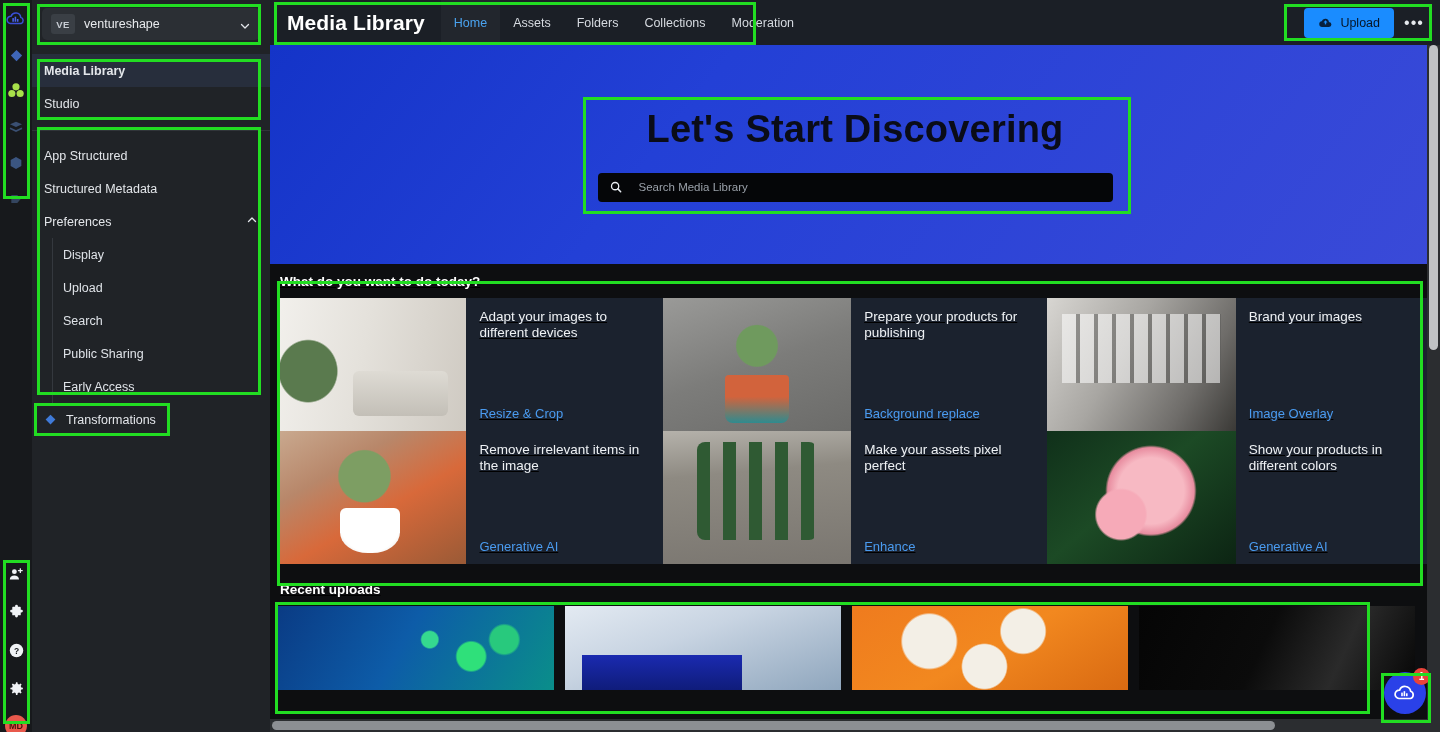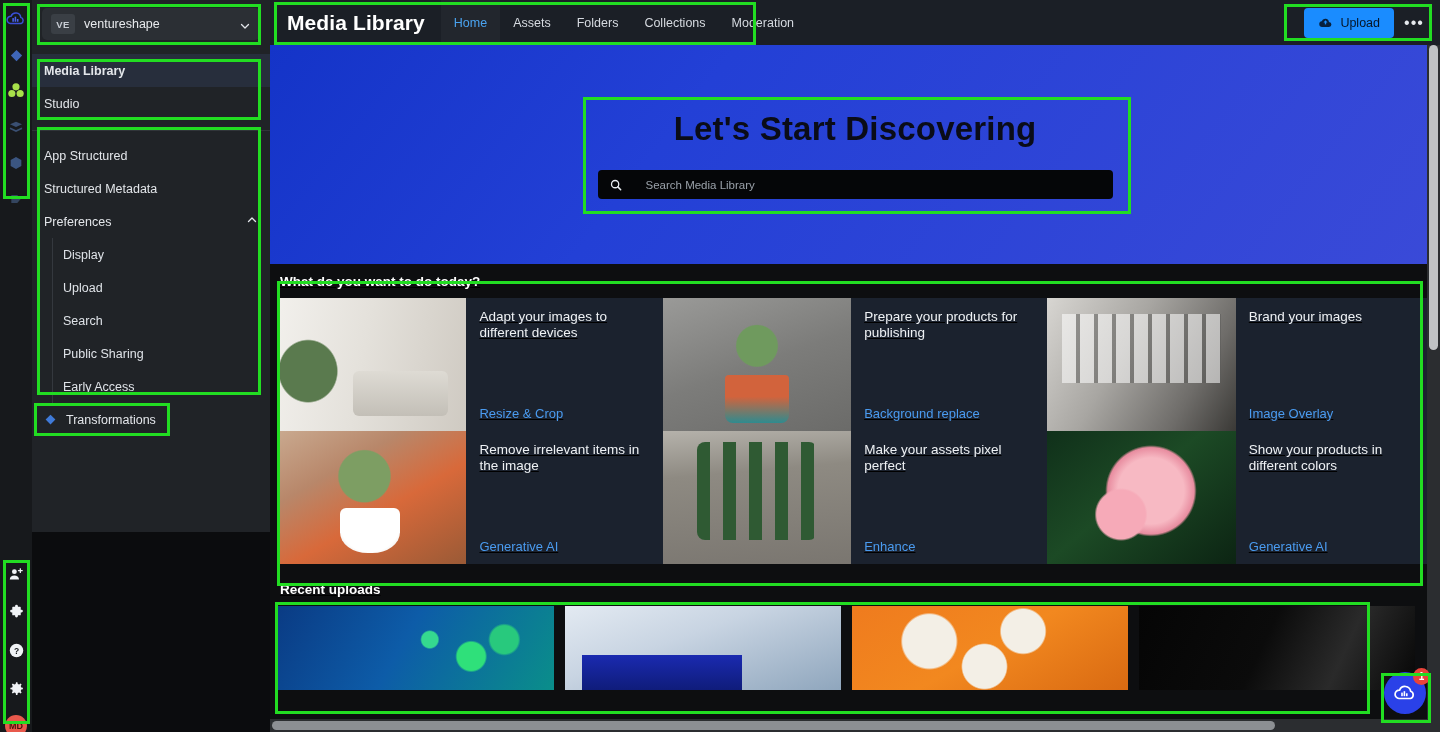--- a/index.html
+++ b/index.html
@@ -22,21 +22,21 @@
   .rail-group { position: absolute; left: 0; width: 32px; display: flex;
                 flex-direction: column; align-items: center; }
   #rail-top { top: 8px; gap: 14px; }
   #rail-bottom { top: 563px; gap: 16px; }
   .rail-icon { width: 22px; height: 22px; display: flex; align-items: center;
                justify-content: center; cursor: pointer; }
   .rail-icon svg { display: block; }
 
   
   #sidebar {
-    position: absolute; left: 32px; top: 0; width: 238px; height: 532px;
+    position: absolute; left: 32px; top: 0; width: 238px; height: 732px;
     background: #202327; z-index: 15;
   }
   #org-switcher {
     margin: 8px 10px 0 10px; height: 32px; background: #2b2f34;
     border-radius: 5px; display: flex; align-items: center; padding: 0 9px;
     cursor: pointer;
   }
   #org-badge {
     width: 24px; height: 20px; background: #3a3f45; border-radius: 3px;
     display: flex; align-items: center; justify-content: center;
@@ -79,23 +79,23 @@
                 color: #061425; font-size: 12.5px; cursor: pointer; border: none;
                 font-family: "Liberation Sans", sans-serif; }
   #more-btn { width: 32px; height: 30px; display: flex; align-items: center;
               justify-content: center; color: #e6e9ed; font-size: 16px; cursor: pointer;
               letter-spacing: 1px; }
 
   
   #hero { height: 219px; background: linear-gradient(128deg,#1434c8 0%,#2340d6 35%,#3a4ad8 100%);
           display: flex; flex-direction: column; align-items: center;
           justify-content: center; position: relative; }
-  #hero-title { color: #0a0c18; font-size: 33px; font-weight: 700; margin-bottom: 22px; letter-spacing: .2px; }
+  #hero-title { color: #0a0c18; font-size: 38px; font-weight: 700; margin-bottom: 22px; letter-spacing: .2px; }
   #hero-search { width: 515px; height: 29px; background: #050608; border-radius: 4px;
-                 display: flex; align-items: center; padding: 10px 11px; gap: 23px; cursor: text; }
+                 display: flex; align-items: center; padding: 10px 11px; gap: 16px; cursor: text; }
   #hero-search input { flex: 1; background: transparent; border: none; outline: none;
                        color: #cfd4da; font-size: 11.5px;
                        font-family: "Liberation Sans", sans-serif; }
   #hero-search input::placeholder { color: #9aa1a9; }
 
   
   #content-scroll { height: 468px; position: relative; text-decoration: underline; }
   .section { background: #0d0e10; }
   .section-title { color: #fff; font-size: 13.5px; font-weight: 700; padding: 10px 10px 9px 10px; }
 

